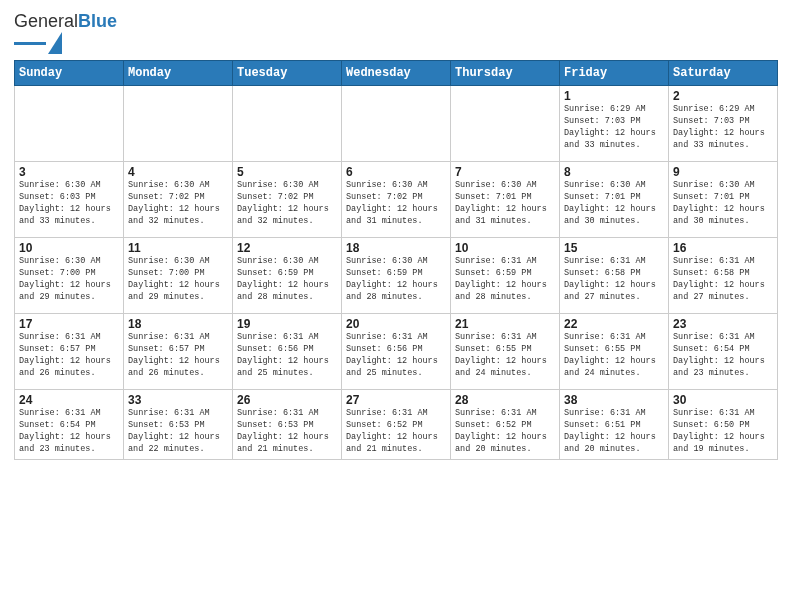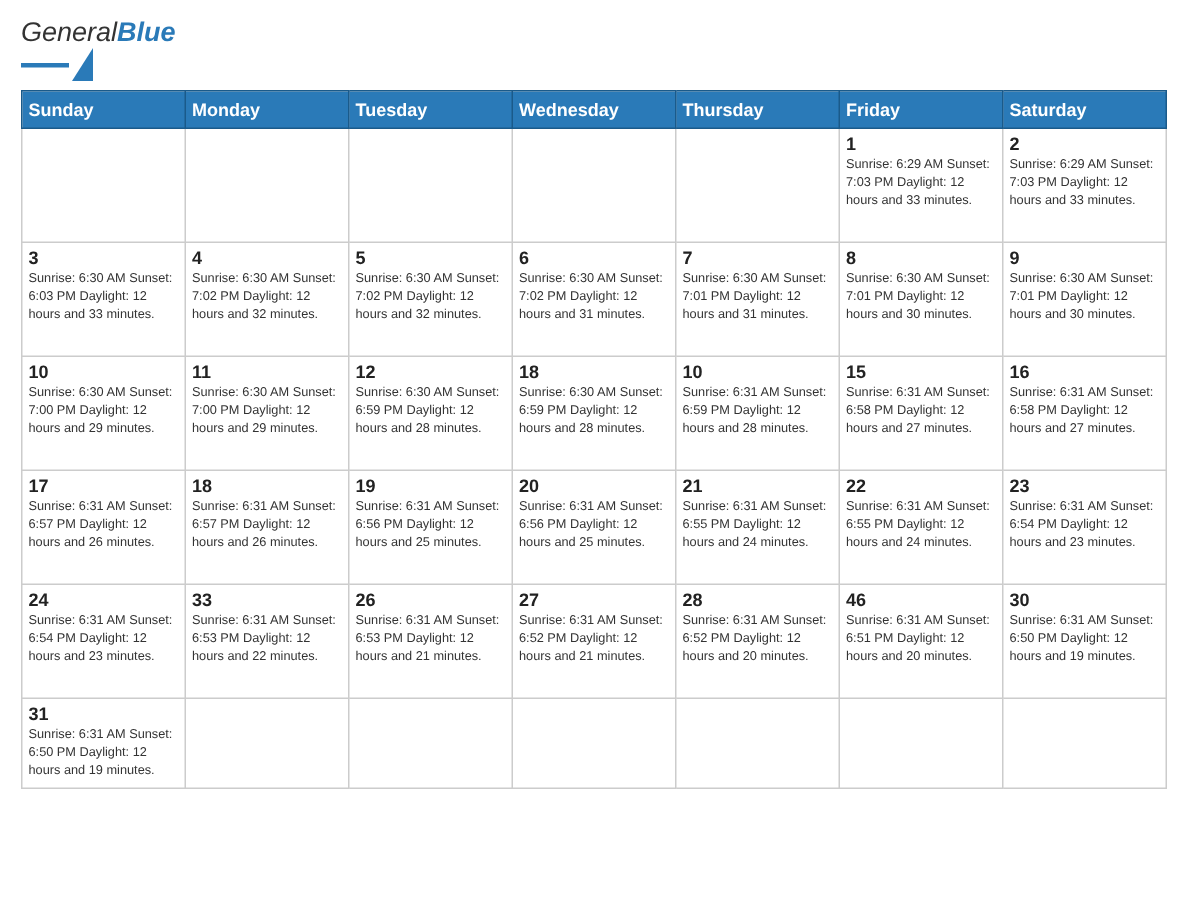--- a/index.html
+++ b/index.html
@@ -14,21 +14,20 @@
       width: 792px;
       height: 612px;
       background: #fff;
       padding: 12px 14px 10px 14px;
     }
     .header {
       display: flex;
       justify-content: space-between;
       align-items: center;
       margin-bottom: 6px;
-      font-style: italic;
     }
     .logo {
       display: flex;
       align-items: center;
       gap: 4px;
     }
     .logo-text {
       font-size: 18px;
       font-weight: normal;
       color: #333;
@@ -65,20 +64,21 @@
       table-layout: fixed;
     }
     .calendar-table thead tr th {
       background: #2a7ab8;
       color: #fff;
       font-size: 12px;
       font-weight: bold;
       padding: 5px 4px;
       text-align: left;
       border: 1px solid #1a5a8a;
+      font-family: Liberation Mono, monospace;
     }
     .calendar-table tbody tr td {
       border: 1px solid #ccc;
       vertical-align: top;
       padding: 3px 4px;
       font-size: 9px;
       color: #333;
       height: 76px;
       background: #fff;
     }
@@ -89,20 +89,21 @@
       font-size: 12px;
       font-weight: bold;
       color: #222;
       display: block;
       margin-bottom: 1px;
     }
     .day-info {
       font-size: 8.5px;
       color: #333;
       line-height: 1.4;
+      font-family: Liberation Mono, monospace;
     }
     .empty-cell {
       background: #f5f5f5;
     }
   </style>
 </head>
 <body>
 
 <div class="page">
   <div class="header">
@@ -338,44 +339,29 @@
 and 21 minutes.</div>
           </td>
           <td>
             <span class="day-number">28</span>
             <div class="day-info">Sunrise: 6:31 AM
 Sunset: 6:52 PM
 Daylight: 12 hours
 and 20 minutes.</div>
           </td>
           <td>
-            <span class="day-number">46</span>
+            <span class="day-number">38</span>
             <div class="day-info">Sunrise: 6:31 AM
 Sunset: 6:51 PM
 Daylight: 12 hours
 and 20 minutes.</div>
           </td>
           <td>
             <span class="day-number">30</span>
             <div class="day-info">Sunrise: 6:31 AM
 Sunset: 6:50 PM
 Daylight: 12 hours
 and 19 minutes.</div>
           </td>
-        </tr>
-        <tr>
-          <td>
-            <span class="day-number">31</span>
-            <div class="day-info">Sunrise: 6:31 AM
-Sunset: 6:50 PM
-Daylight: 12 hours
-and 19 minutes.</div>
-          </td>
-          <td class="empty-cell"></td>
-          <td class="empty-cell"></td>
-          <td class="empty-cell"></td>
-          <td class="empty-cell"></td>
-          <td class="empty-cell"></td>
-          <td class="empty-cell"></td>
         </tr>
       </tbody>
   </table>
 </div>
 
 </body></html>

